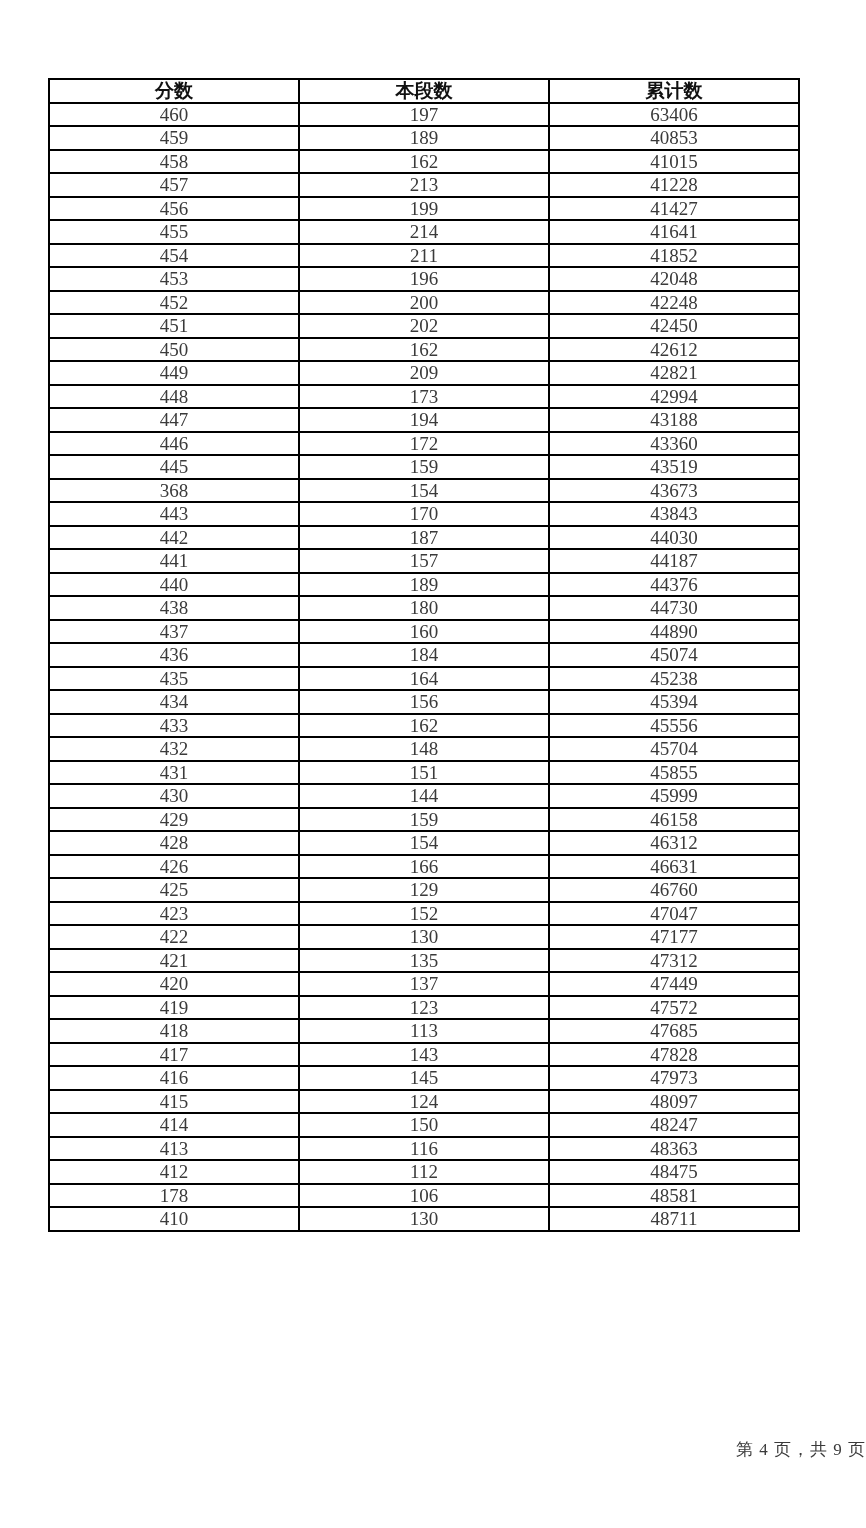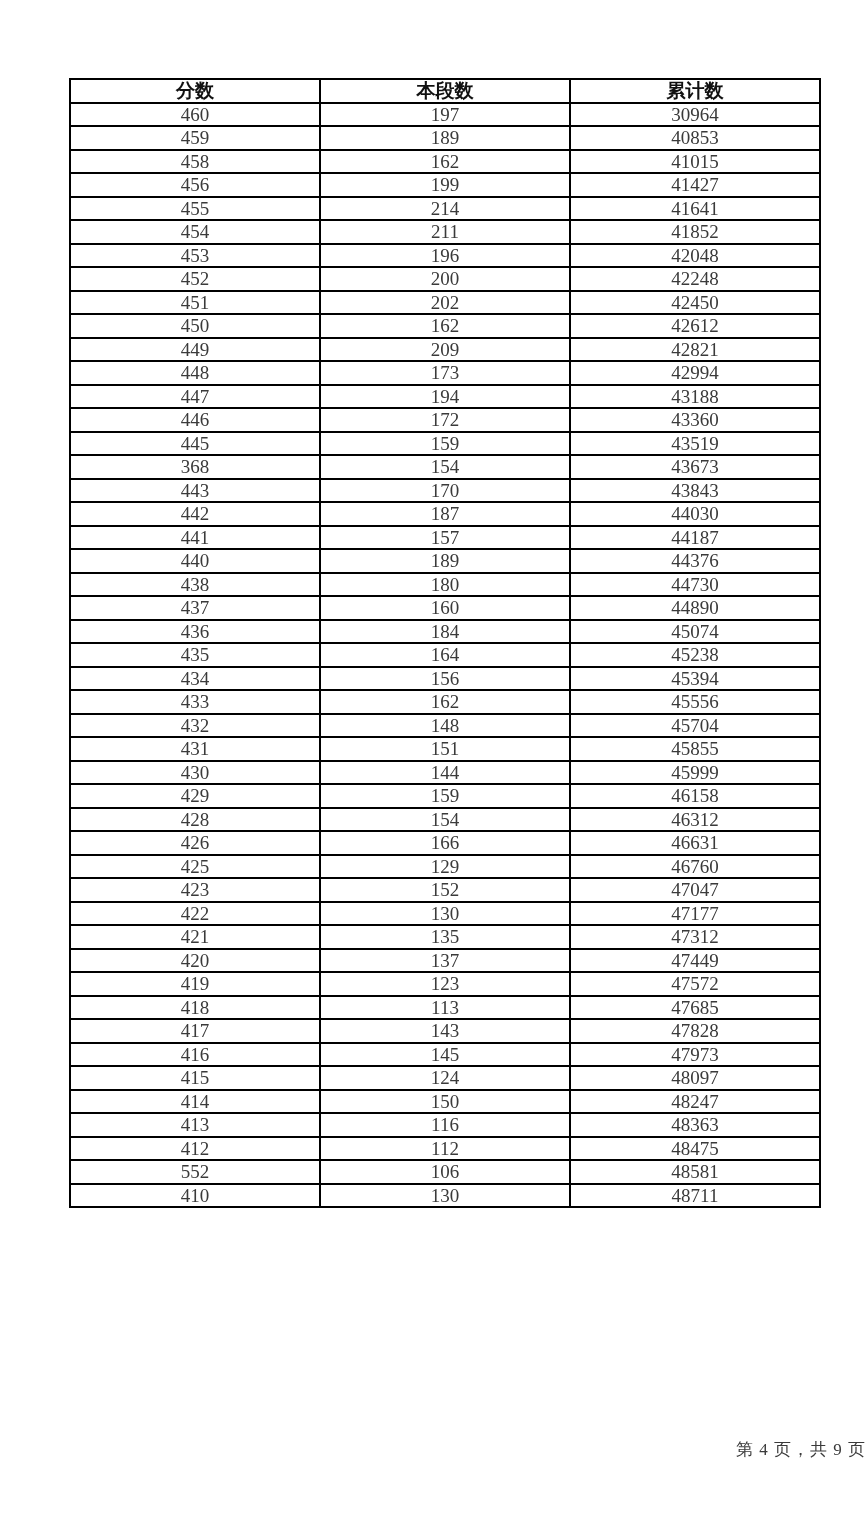--- a/index.html
+++ b/index.html
@@ -9,21 +9,21 @@
   }
   body {
     position: relative;
     width: 866px;
     height: 1528px;
     font-family: "Liberation Serif", "DejaVu Serif", serif;
     overflow: hidden;
   }
   .score-table {
     position: absolute;
-    left: 69px;
+    left: 48px;
     top: 78px;
     width: 752px;
     border-collapse: collapse;
     table-layout: fixed;
   }
   .score-table th,
   .score-table td {
     border: 2px solid #000000;
     text-align: center;
     vertical-align: middle;
@@ -63,33 +63,38 @@
     <tr>
       <th>分数</th>
       <th>本段数</th>
       <th>累计数</th>
     </tr>
   </thead>
   <tbody id="table-body">
       <tr>
         <td>460</td>
         <td>197</td>
-        <td>30964</td>
+        <td>63406</td>
       </tr>
       <tr>
         <td>459</td>
         <td>189</td>
         <td>40853</td>
       </tr>
       <tr>
         <td>458</td>
         <td>162</td>
         <td>41015</td>
       </tr>
       <tr>
+        <td>457</td>
+        <td>213</td>
+        <td>41228</td>
+      </tr>
+      <tr>
         <td>456</td>
         <td>199</td>
         <td>41427</td>
       </tr>
       <tr>
         <td>455</td>
         <td>214</td>
         <td>41641</td>
       </tr>
       <tr>
@@ -286,21 +291,21 @@
         <td>413</td>
         <td>116</td>
         <td>48363</td>
       </tr>
       <tr>
         <td>412</td>
         <td>112</td>
         <td>48475</td>
       </tr>
       <tr>
-        <td>552</td>
+        <td>178</td>
         <td>106</td>
         <td>48581</td>
       </tr>
       <tr>
         <td>410</td>
         <td>130</td>
         <td>48711</td>
       </tr>
     </tbody>
 </table>

